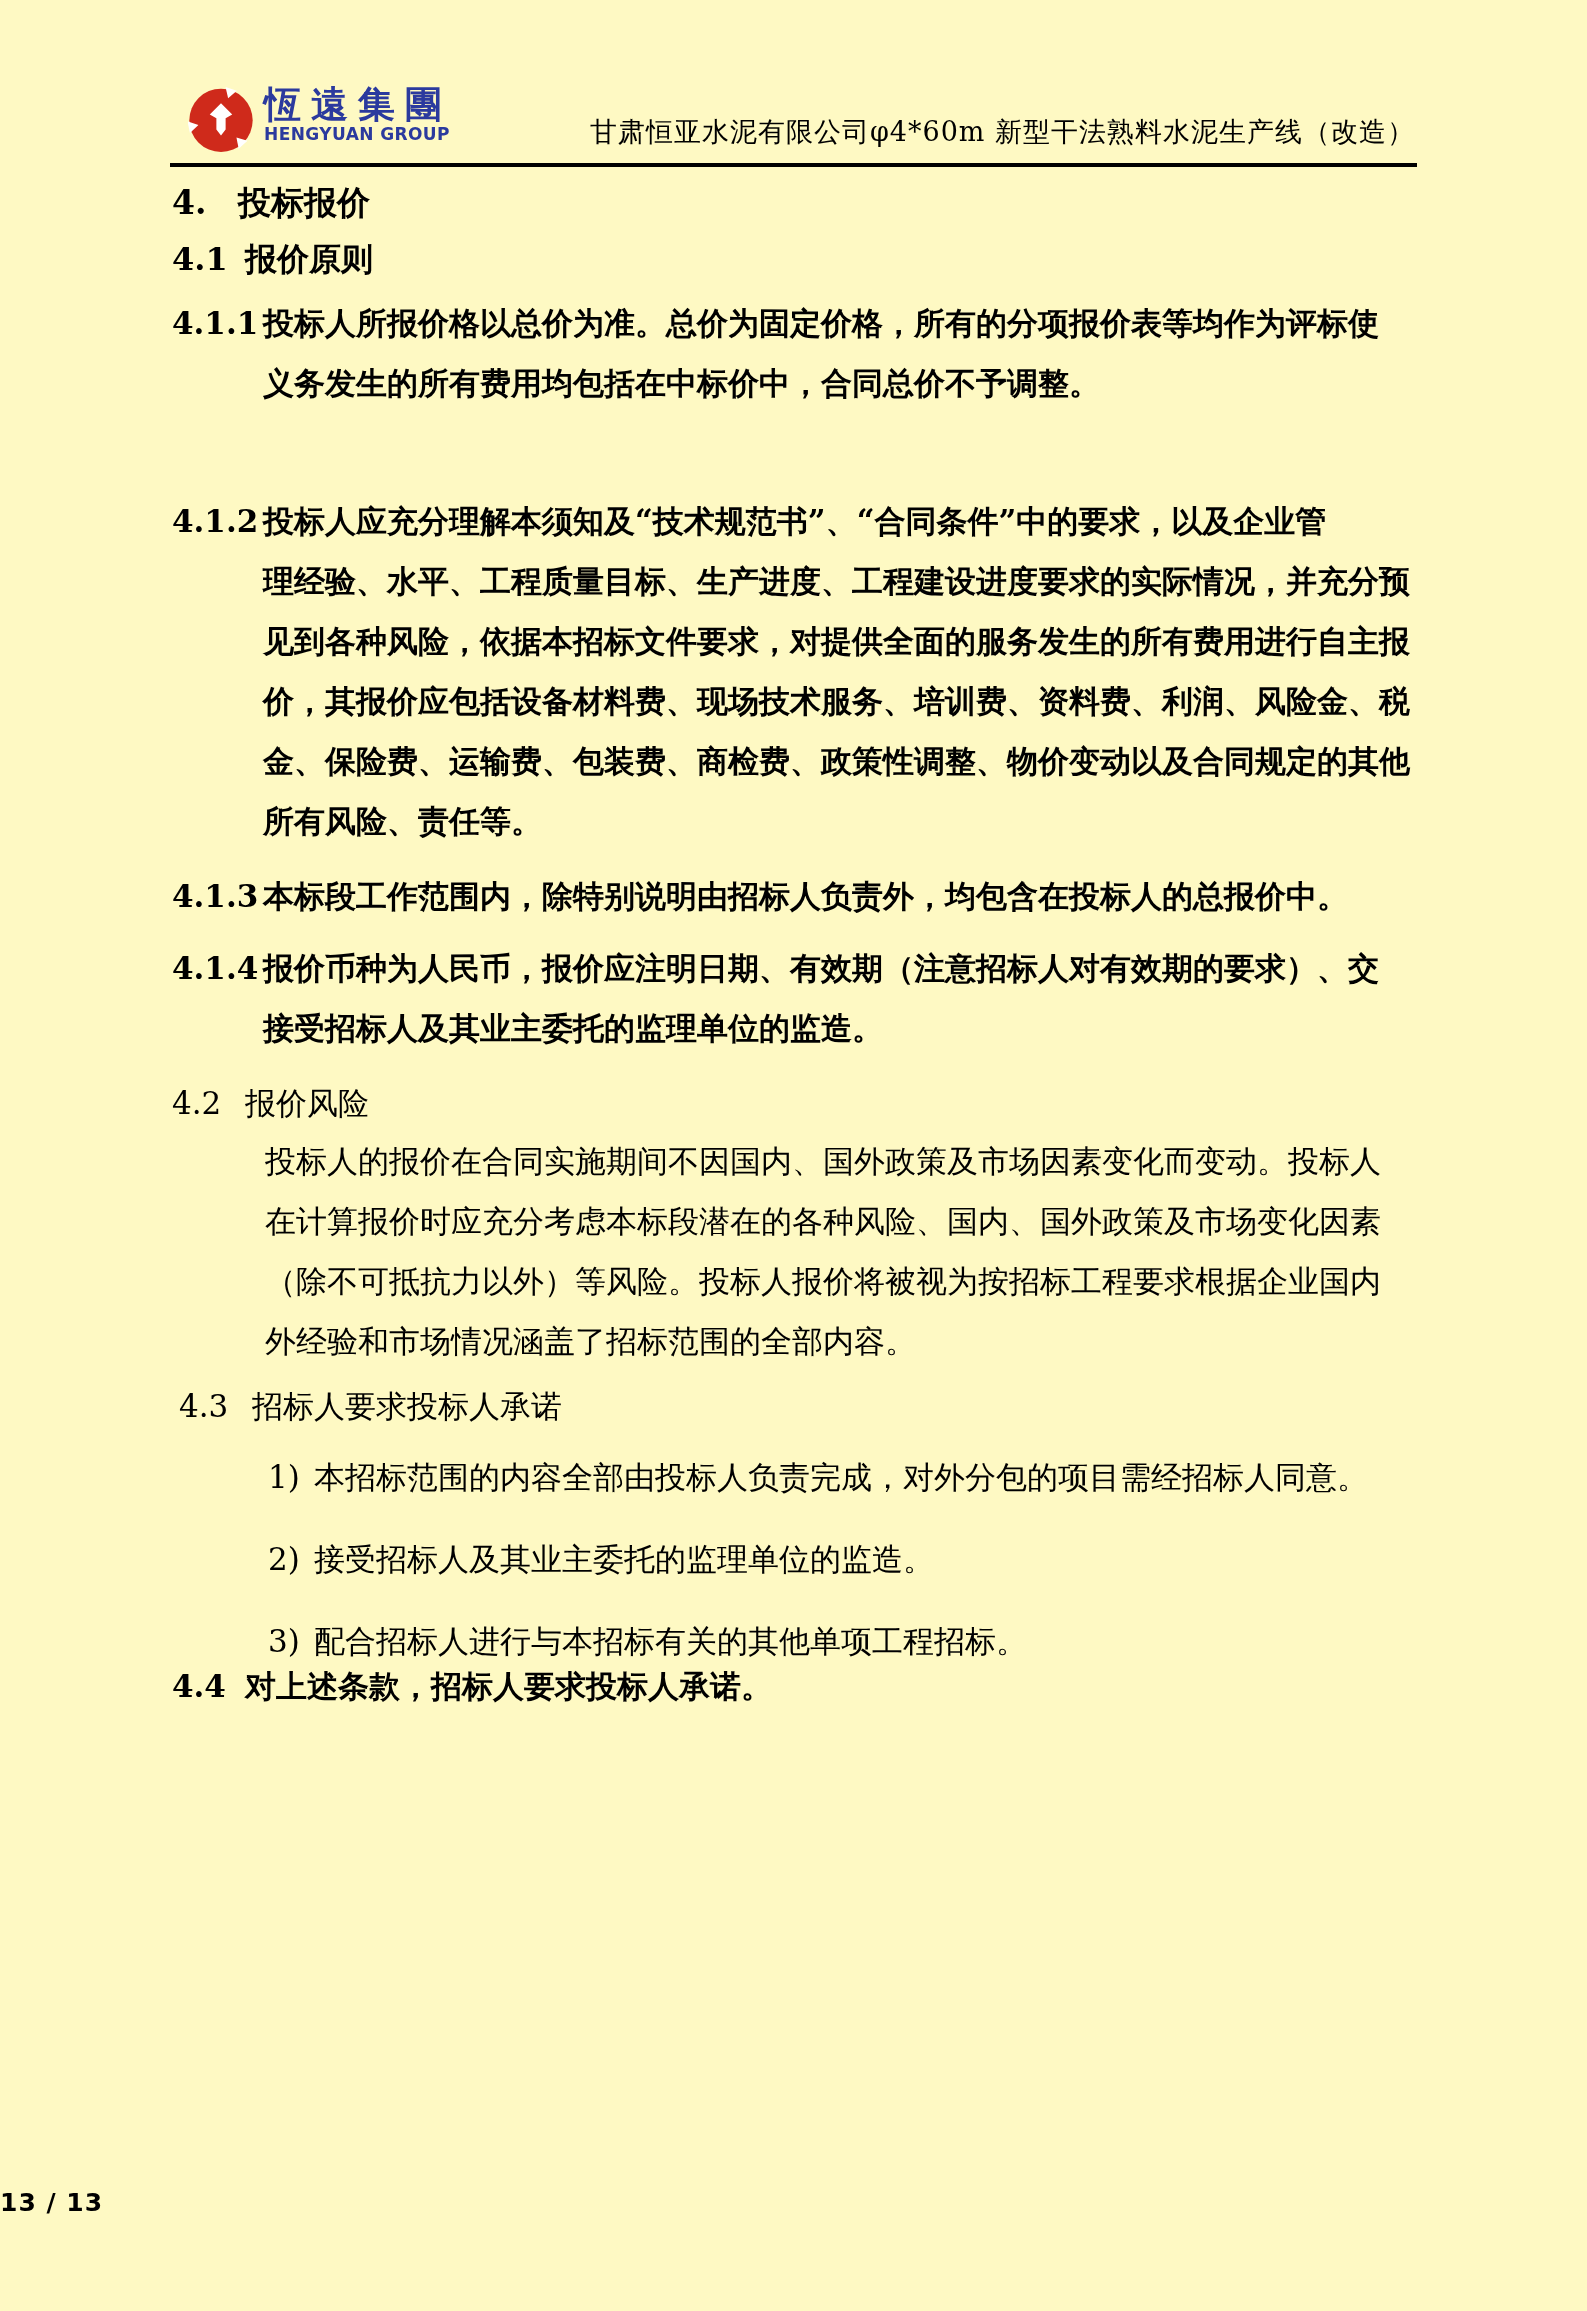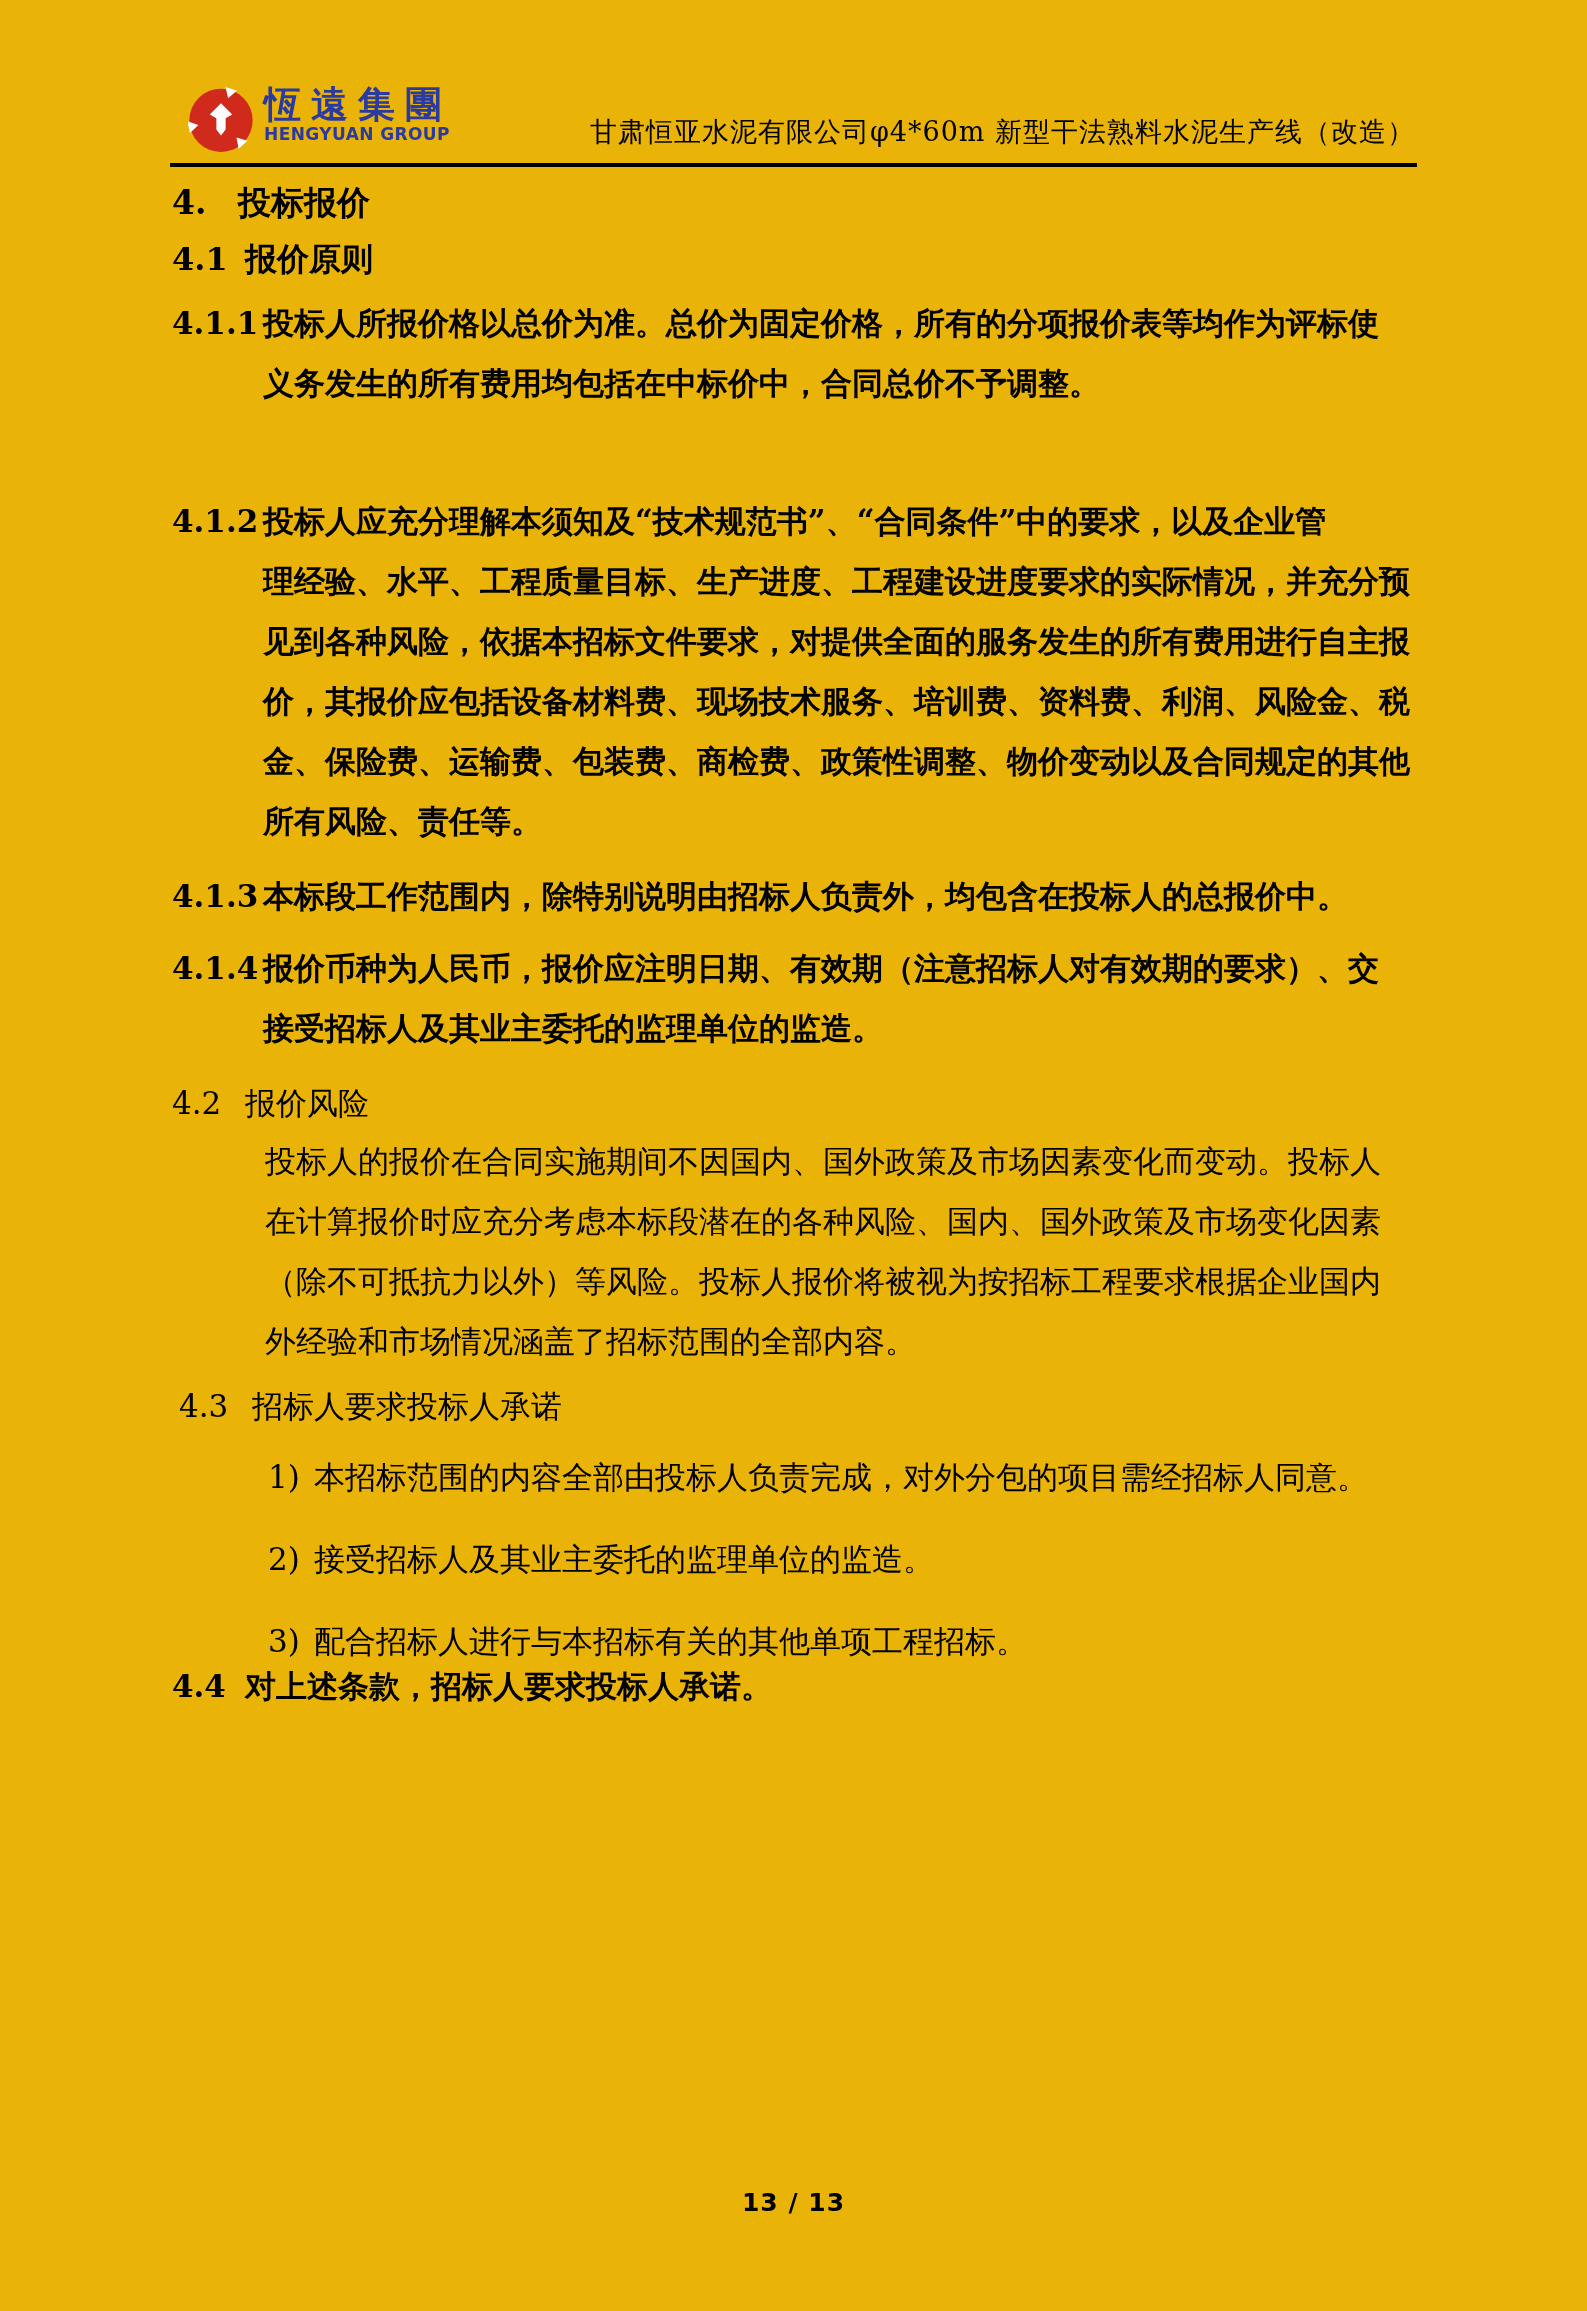--- a/index.html
+++ b/index.html
@@ -1,20 +1,20 @@
 <!DOCTYPE html>
 <html><head>
 <meta charset="utf-8">
 <style>
   html,body{margin:0;padding:0;background:#9a9a9a;}
   .page{
     position:relative;
     width:1587px;height:2311px;
     margin:0 auto;
-    background:#eab308;
+    background:#fef9c3;
     font-family:"DejaVu Serif","Liberation Serif",serif;
     color:#000;
     overflow:hidden;
   }
   .abs{position:absolute;}
 
   
   .logo{left:188px;top:84px;display:flex;align-items:flex-start;gap:10px;}
   .emblem{width:66px;height:70px;flex:0 0 auto;}
   .logo-text{display:flex;flex-direction:column;}
@@ -44,21 +44,21 @@
   .h1{font-size:33px;font-weight:bold;line-height:1;white-space:nowrap;}
   .h2{font-size:32px;font-weight:bold;line-height:1;white-space:nowrap;}
   .h3{font-size:31px;font-weight:normal;line-height:1;white-space:nowrap;}
   .para-ind{left:265px;right:172px;font-size:31px;}
   .items{left:268px;right:172px;font-size:31px;}
   .item{height:82px;line-height:82px;white-space:nowrap;}
   .marker{display:inline-block;min-width:46px;}
 
   
   .page-number{
-    left:0;right:0;top:2188px;text-align:center;
+    left:0;right:0;top:2188px;
     font-family:"DejaVu Sans","Liberation Sans",sans-serif;
     font-size:25px;font-weight:bold;letter-spacing:1px;
   }
 </style>
 </head>
 <body>
 
 <div class="page">
 
   <div class="abs logo">

